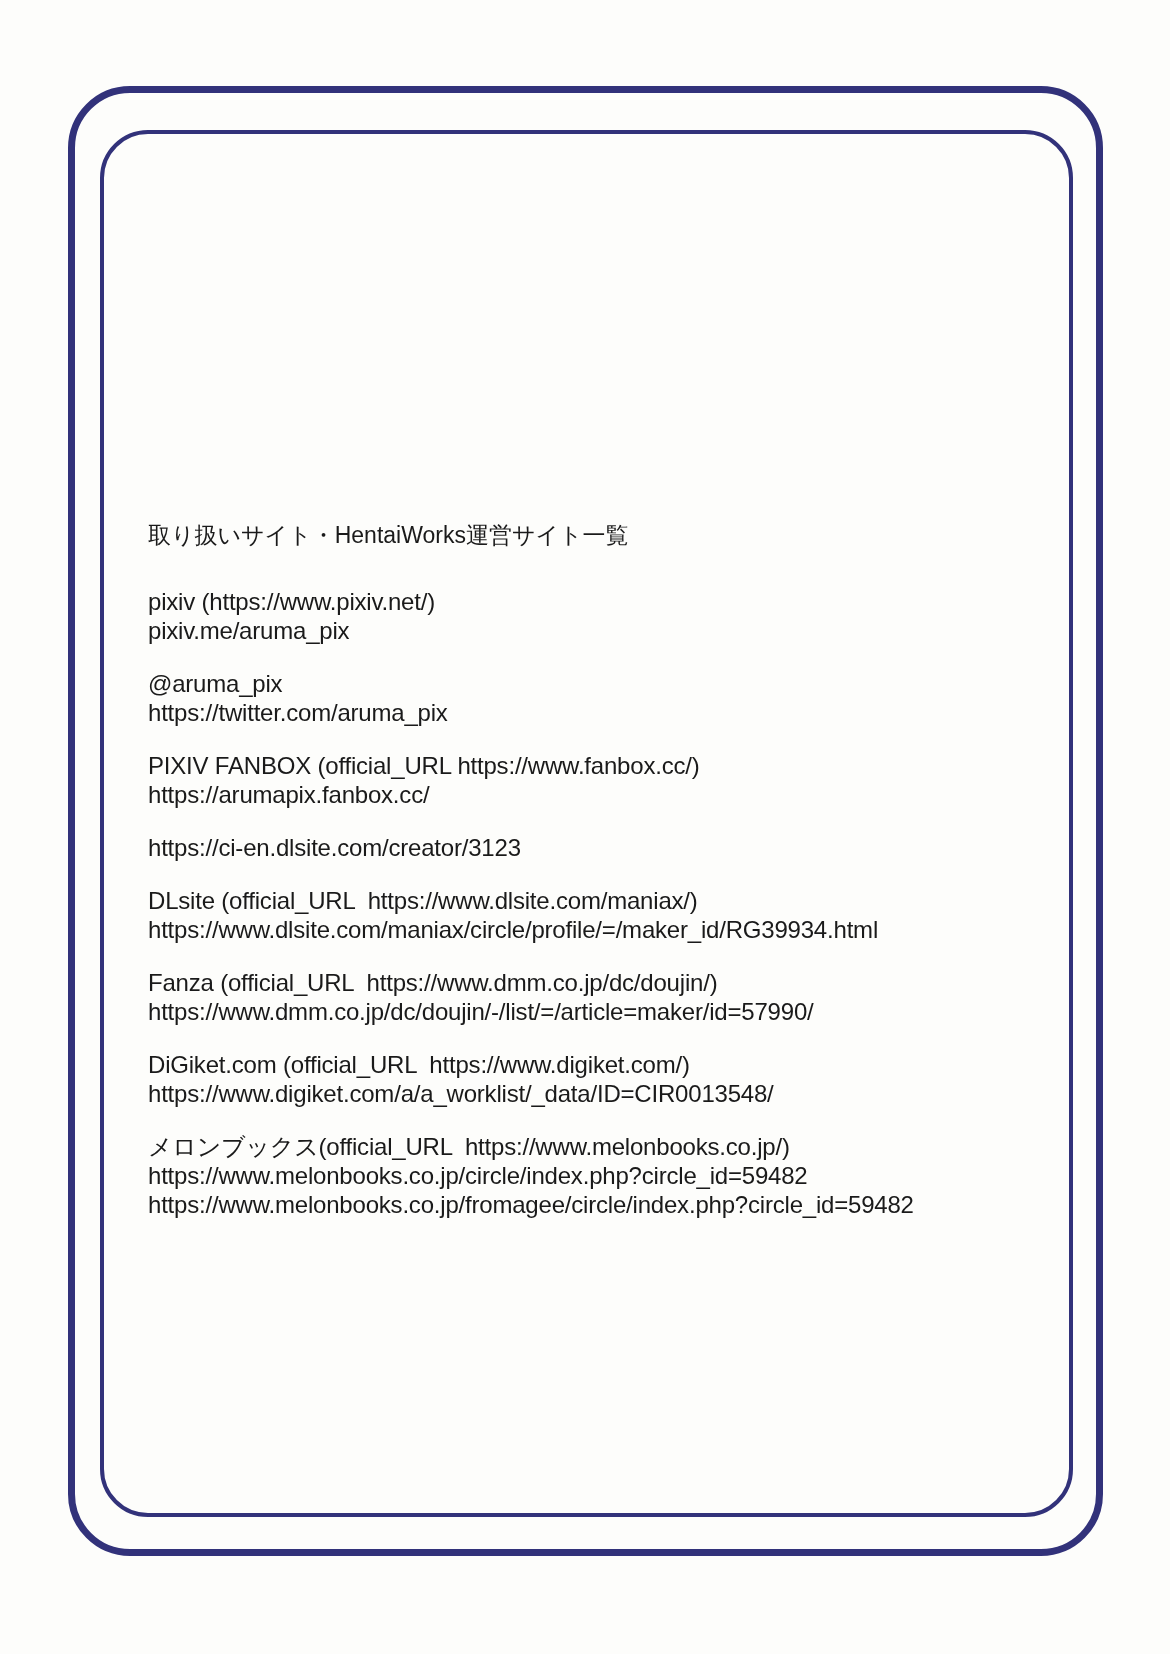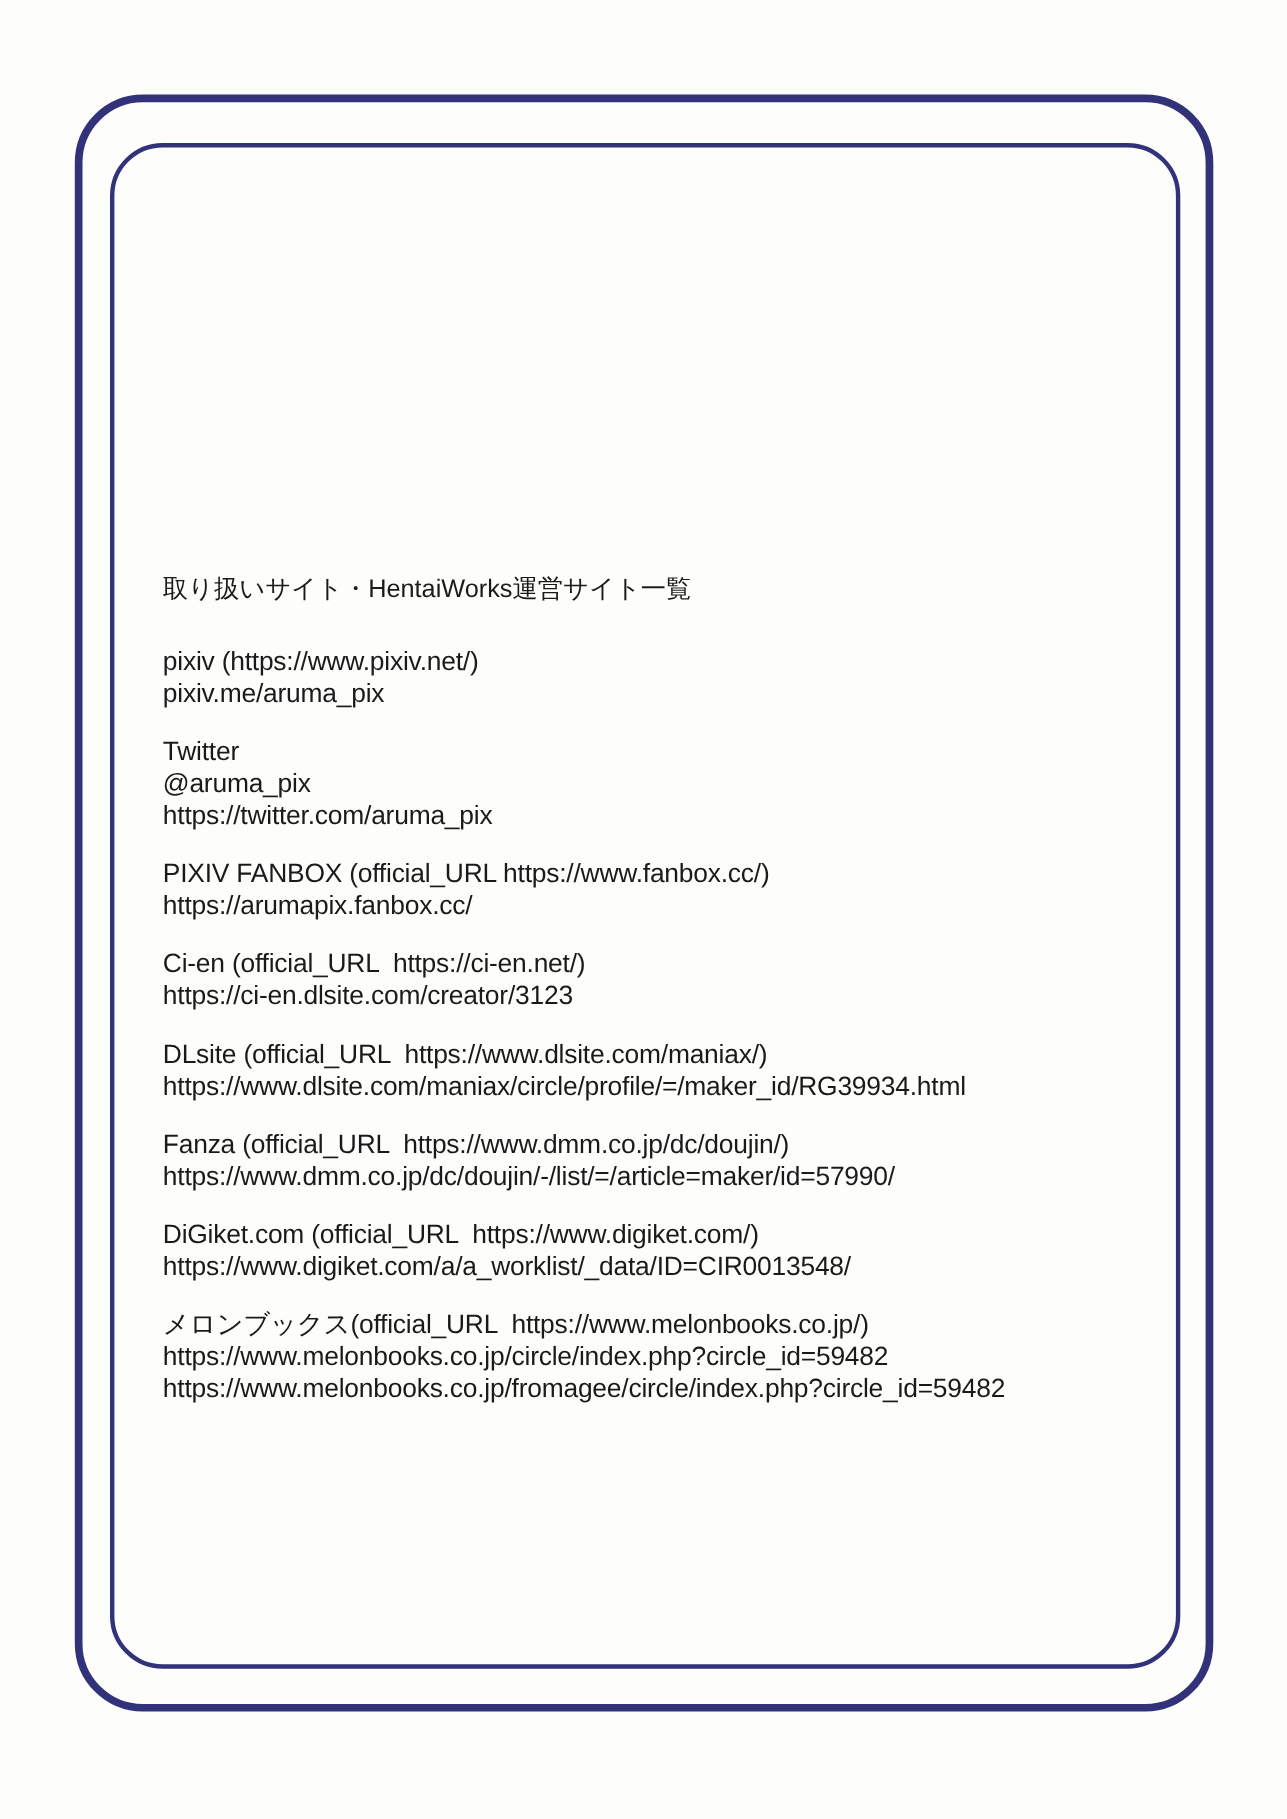--- a/index.html
+++ b/index.html
@@ -61,30 +61,28 @@
 <div class="inner-frame"></div>
 
 <div class="content">
   <div class="doc-title">取り扱いサイト・HentaiWorks運営サイト一覧</div>
   <div>
       <div class="site-group">
         <div class="site-line">pixiv (https://www.pixiv.net/)</div>
         <div class="site-line">pixiv.me/aruma_pix</div>
       </div>
       <div class="site-group">
-        <div class="site-line">Twitter</div>
         <div class="site-line">@aruma_pix</div>
         <div class="site-line">https://twitter.com/aruma_pix</div>
       </div>
       <div class="site-group">
         <div class="site-line">PIXIV FANBOX (official_URL https://www.fanbox.cc/)</div>
         <div class="site-line">https://arumapix.fanbox.cc/</div>
       </div>
       <div class="site-group">
-        <div class="site-line">Ci-en (official_URL  https://ci-en.net/)</div>
         <div class="site-line">https://ci-en.dlsite.com/creator/3123</div>
       </div>
       <div class="site-group">
         <div class="site-line">DLsite (official_URL  https://www.dlsite.com/maniax/)</div>
         <div class="site-line">https://www.dlsite.com/maniax/circle/profile/=/maker_id/RG39934.html</div>
       </div>
       <div class="site-group">
         <div class="site-line">Fanza (official_URL  https://www.dmm.co.jp/dc/doujin/)</div>
         <div class="site-line">https://www.dmm.co.jp/dc/doujin/-/list/=/article=maker/id=57990/</div>
       </div>

